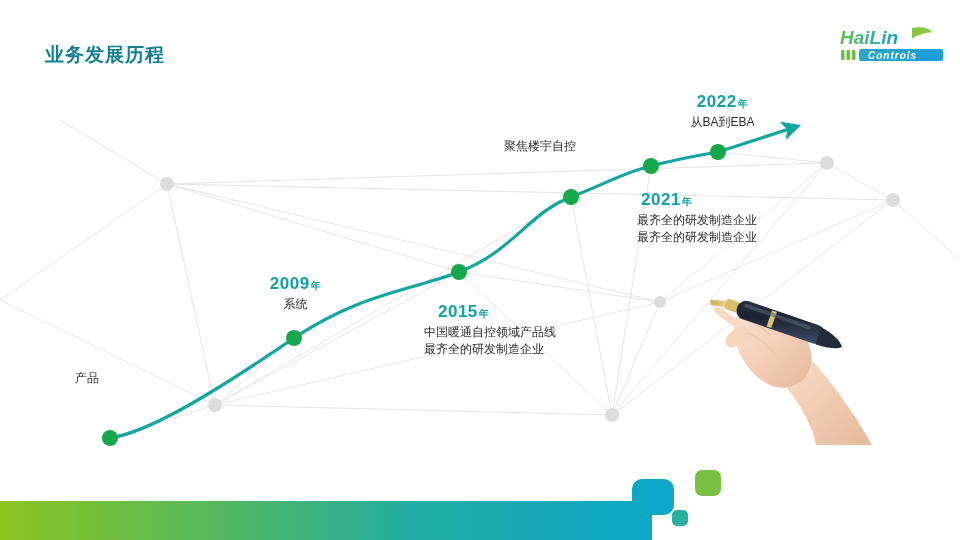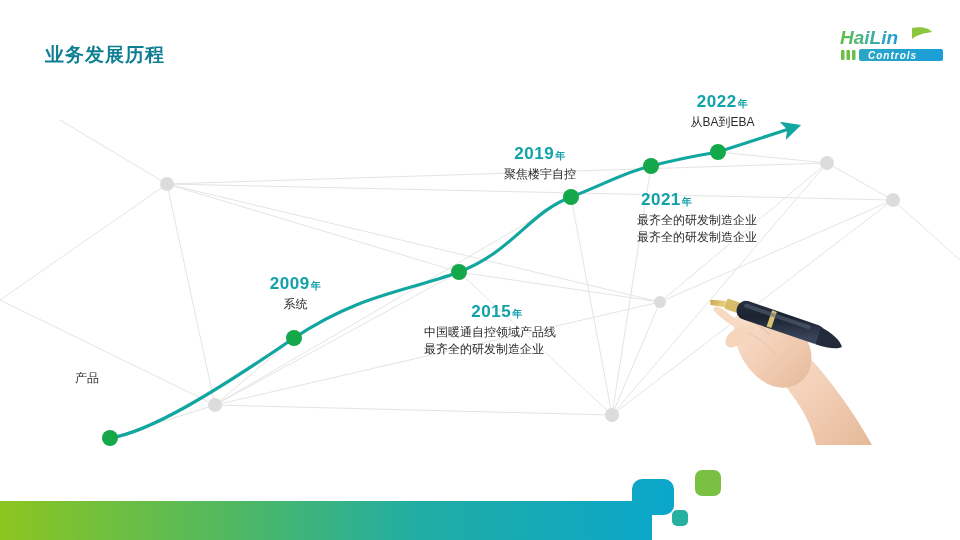--- a/index.html
+++ b/index.html
@@ -148,29 +148,28 @@
   <div class="milestone center" style="left:32px;top:370px;width:110px;">
     <div class="desc">产品</div>
   </div>
 
   <div class="milestone center" style="left:238px;top:268px;width:115px;">
     <div class="year"><span>2009</span><span class="suffix">年</span></div>
     <div class="desc">系统</div>
   </div>
 
   <div class="milestone left" style="left:424px;top:296px;">
-    <div class="year" style="padding-left:14px;text-align:center;"><span>2015</span><span class="suffix">年</span></div>
+    <div class="year" style="padding-left:14px;"><span>2015</span><span class="suffix">年</span></div>
     <div class="desc">
       <div>中国暖通自控领域产品线</div>
       <div>最齐全的研发制造企业</div>
     </div>
   </div>
 
   <div class="milestone center" style="left:470px;top:138px;width:140px;">
-    <div class="year"><span>2019</span><span class="suffix">年</span></div>
     <div class="desc">聚焦楼宇自控</div>
   </div>
 
   <div class="milestone left" style="left:637px;top:184px;">
     <div class="year" style="padding-left:4px;"><span>2021</span><span class="suffix">年</span></div>
     <div class="desc">
       <div>最齐全的研发制造企业</div>
       <div>最齐全的研发制造企业</div>
     </div>
   </div>

